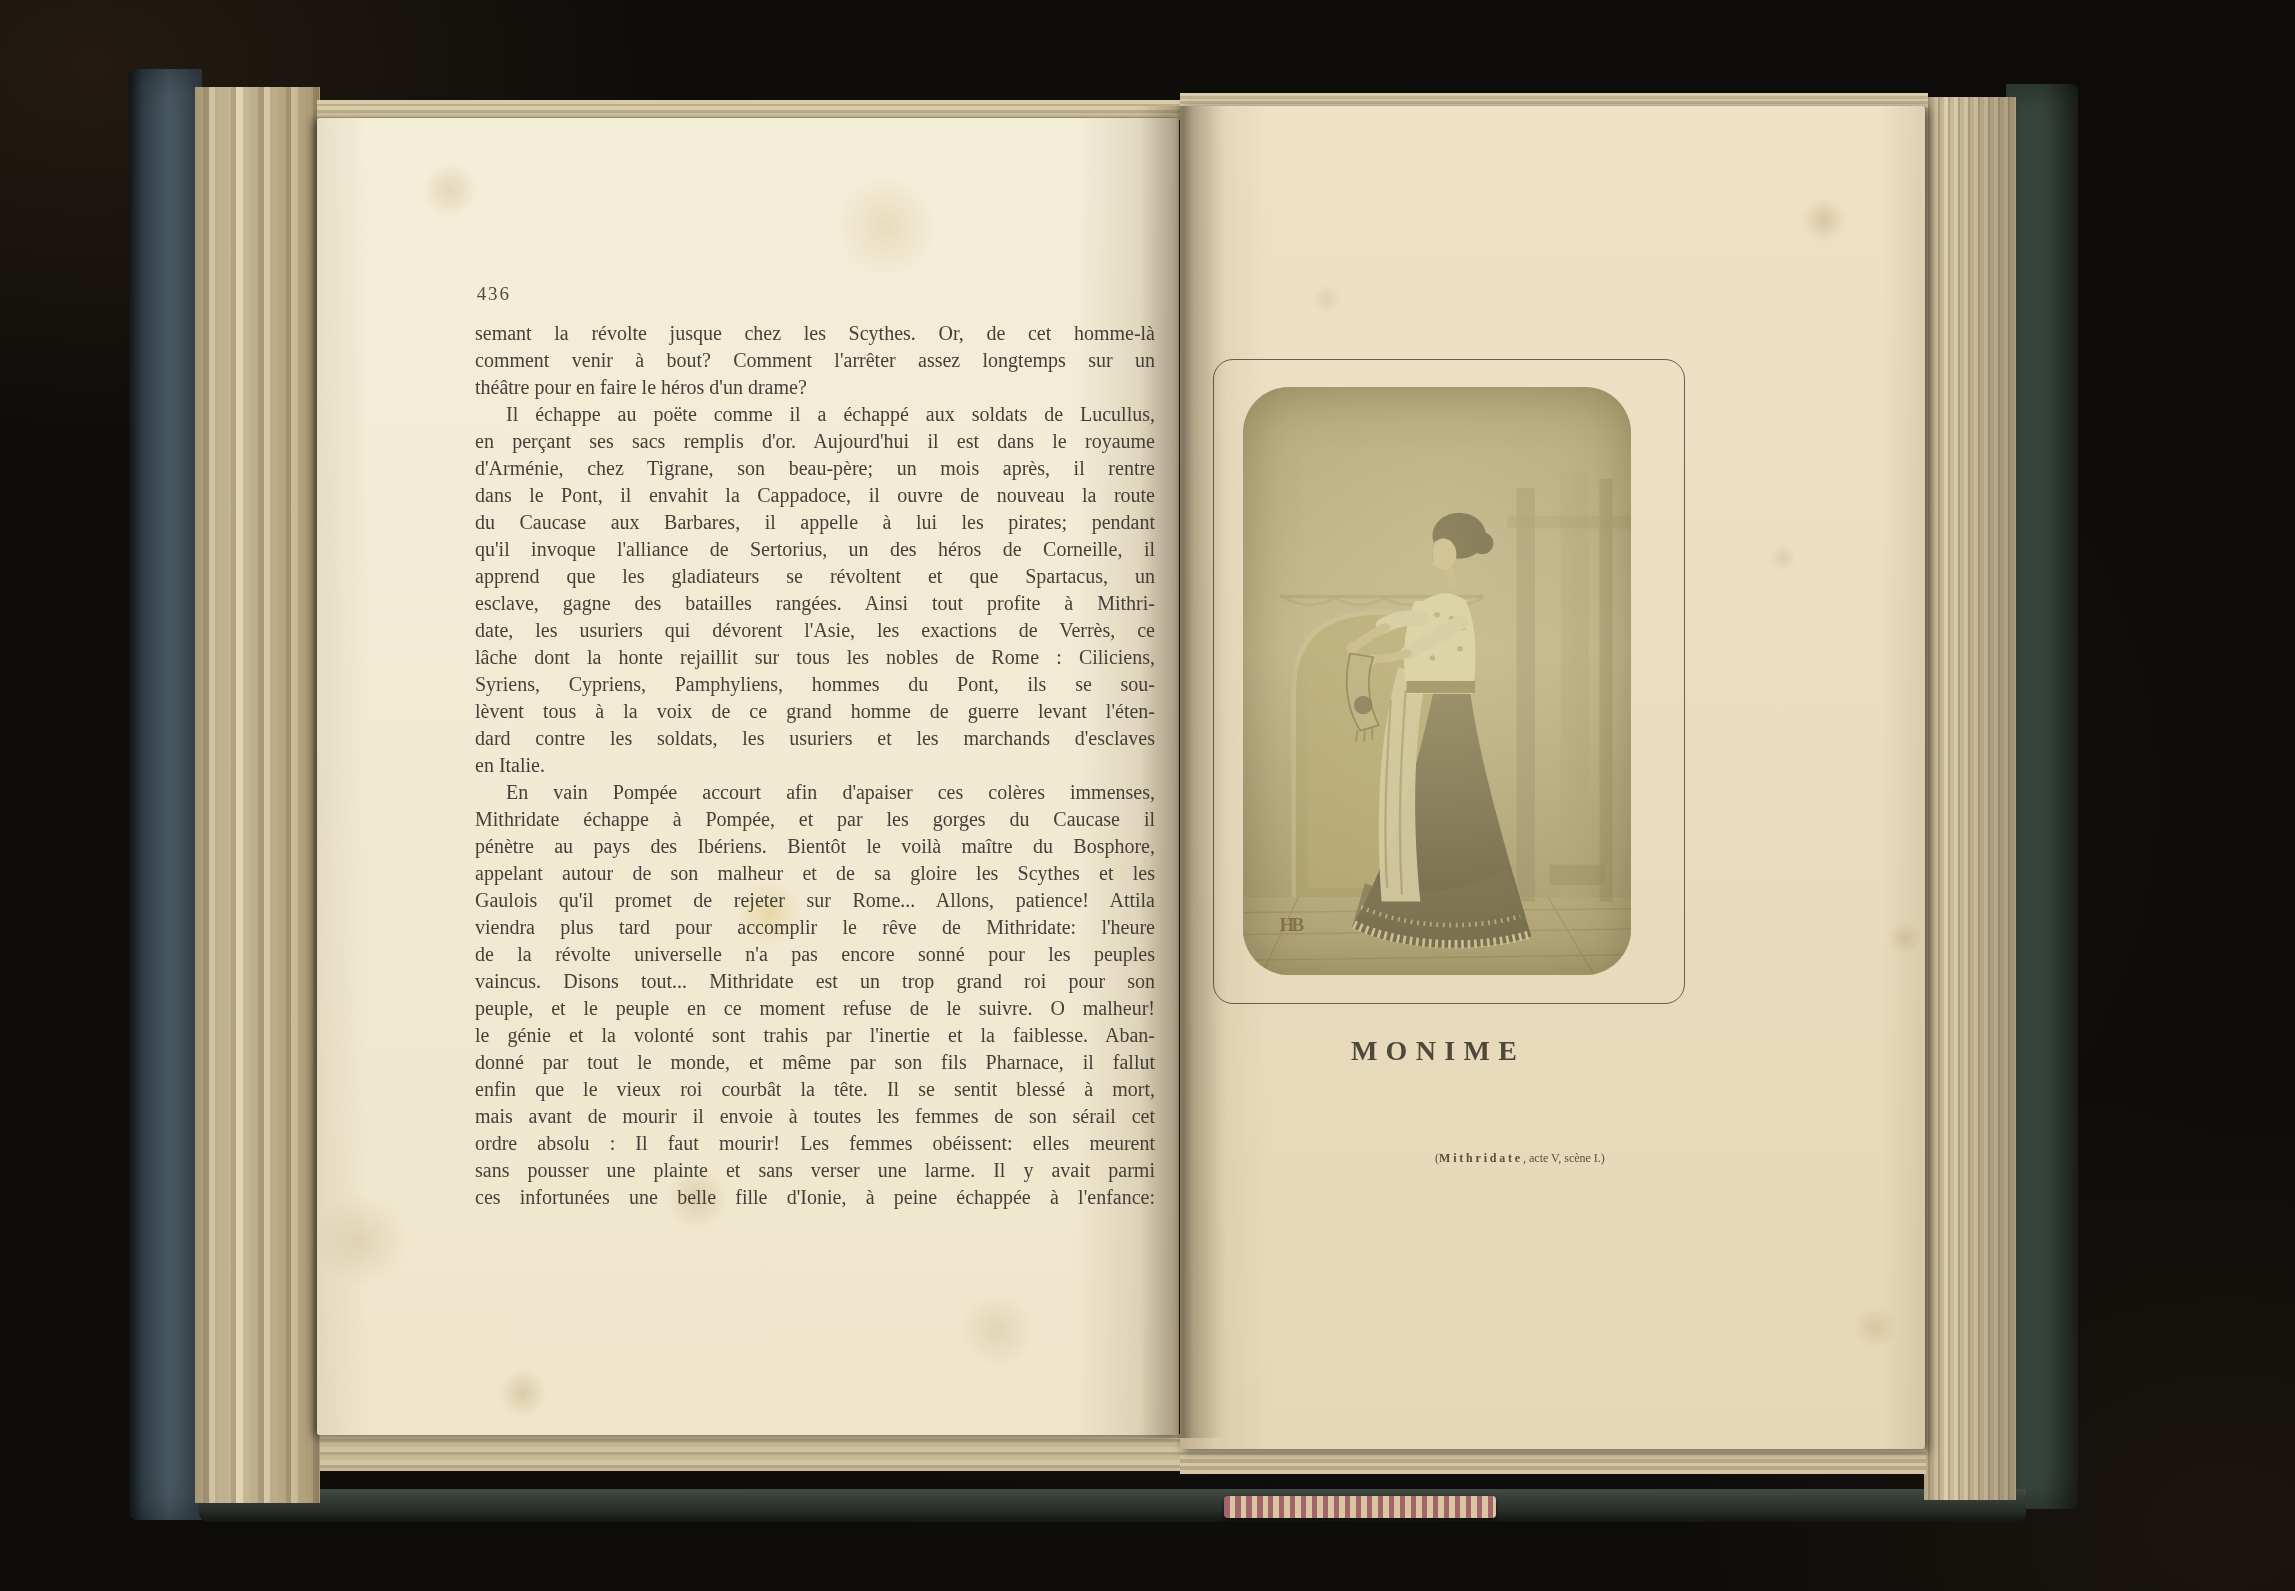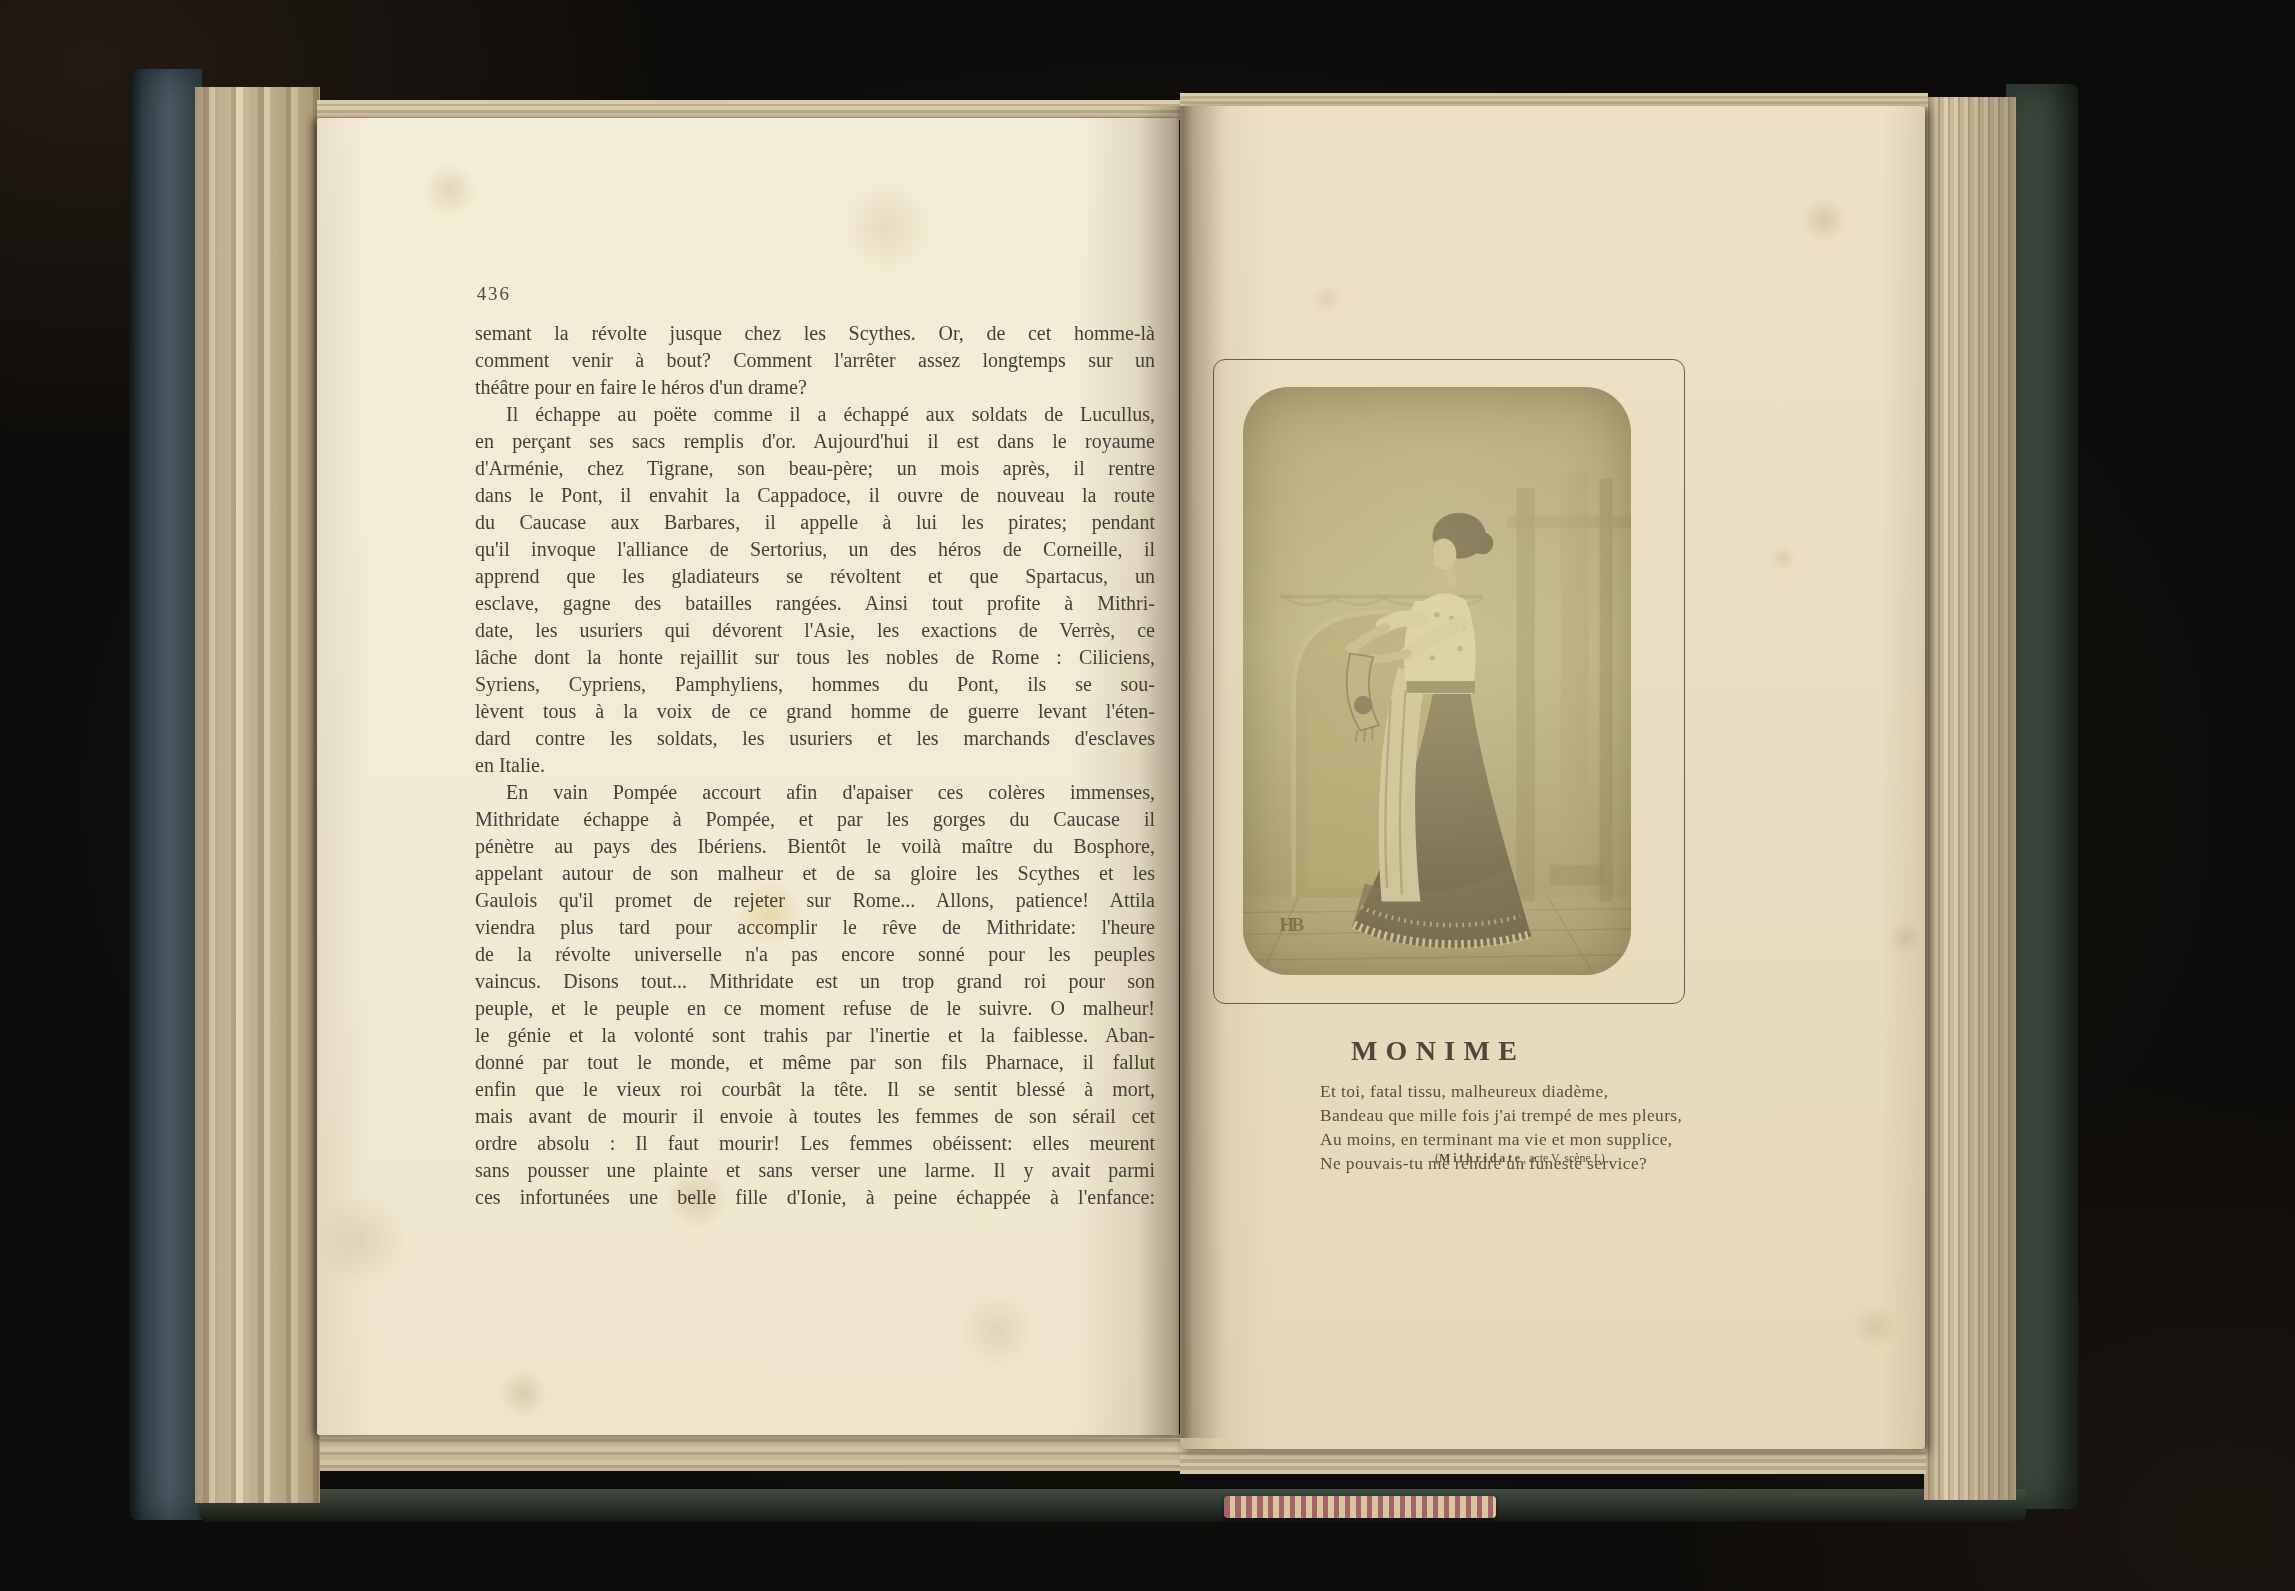--- a/index.html
+++ b/index.html
@@ -108,21 +108,21 @@
   .line {
     font-size:20px; line-height:27px; white-space:nowrap;
     text-align:justify; text-align-last:justify; color:#443f38;
   }
   .line.no-just { text-align-last:left; }
   .line.indent span { padding-left:31px; }
 
   
   .plate-frame {
     position:absolute; left:33px; top:253px; width:472px; height:645px;
-    border:1.8px solid rgba(72,61,46,.8); border-radius:12px;
+    border:1.8px solid rgba(72,61,46,.8); border-radius:20px;
   }
   .photo {
     position:absolute; left:28.5px; top:27px; width:388px; height:588px;
     border-radius:46px; overflow:hidden; background:#bdb083;
   }
   .photo svg { display:block; width:100%; height:100%; }
   .photo::after {
     content:""; position:absolute; inset:0; border-radius:46px; pointer-events:none;
     box-shadow:inset 0 0 55px rgba(92,80,40,.45);
   }
@@ -324,30 +324,20 @@
             </g>
 
             <rect x="0" y="0" width="420" height="640" fill="url(#glow)"></rect>
           </svg>
           <span class="monogram">HB</span>
         </div>
       </div>
 
       <div class="rp-caption">MONIME</div>
 
-      <div class="rp-verse">
-
-          <div class="verse-line">Et toi, fatal tissu, malheureux diadème,</div>
-
-          <div class="verse-line">Bandeau que mille fois j'ai trempé de mes pleurs,</div>
-
-          <div class="verse-line">Au moins, en terminant ma vie et mon supplice,</div>
-
-          <div class="verse-line">Ne pouvais-tu me rendre un funeste service?</div>
-        </div>
 
       <div class="rp-citation"><span>(</span><b>Mithridate</b><span>, acte V, scène I.)</span></div>
     </div>
 
     <div class="gutter-shadow"></div>
   </div>
 </div>
 
 
 </body></html>

